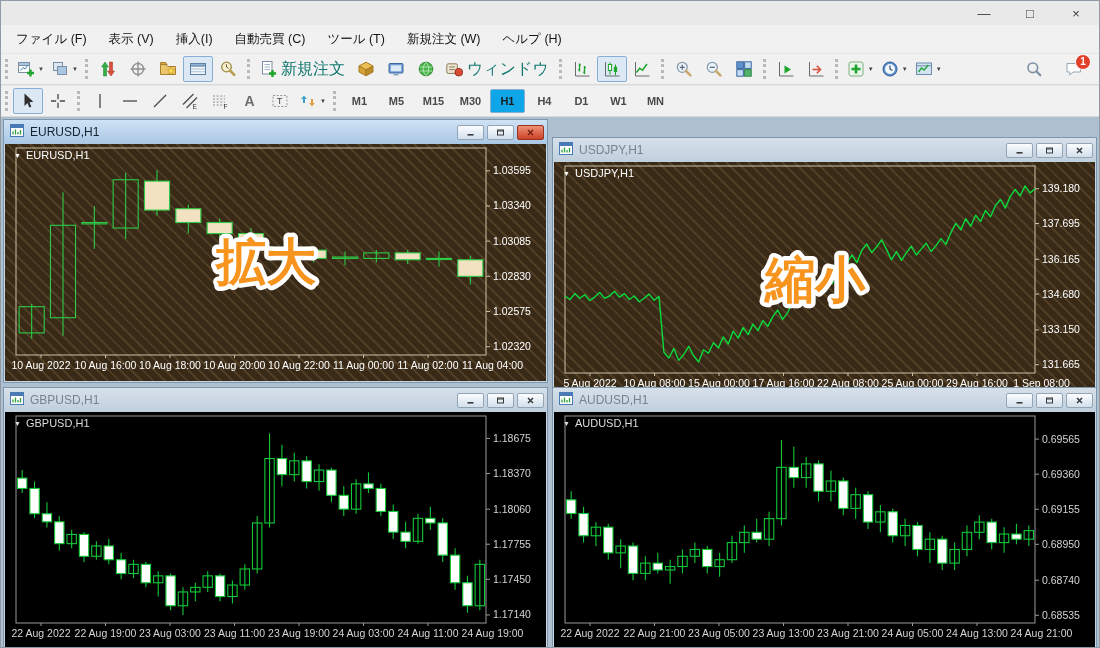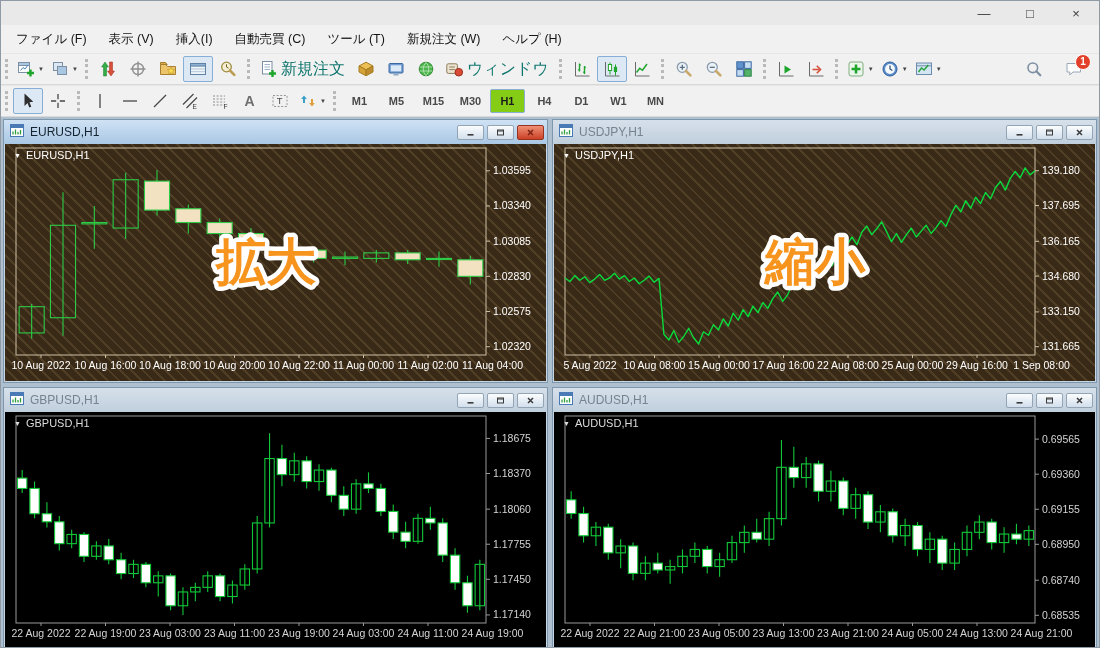--- a/index.html
+++ b/index.html
@@ -16,21 +16,21 @@
   .tb-grip{width:0;height:20px;border-left:3px dotted #b9b9b9;margin:0 5px 0 4px;}
   .tb-btn{height:24px;min-width:24px;display:flex;align-items:center;justify-content:center;border:1px solid transparent;border-radius:2px;padding:0 2px;}
   .tb-btn.active{background:#dce9f5;border-color:#86aed6;}
   .tb-btn .lbl{font-size:16px;color:#0f766e;margin:0 3px;white-space:nowrap;}
   .dd{font-size:6px;color:#444;margin-left:2px;}
   .ticon{display:block;}
   .tb-right{margin-left:auto;display:flex;align-items:center;gap:10px;}
   .badge-wrap{position:relative;display:flex;}
   .badge{position:absolute;right:-7px;top:-5px;min-width:14px;height:14px;border-radius:8px;background:#e3402c;border:1px solid #fff;color:#fff;font-size:10px;line-height:14px;text-align:center;font-weight:bold;}
   .tf-btn{height:22px;min-width:27px;display:flex;align-items:center;justify-content:center;font-size:11px;font-weight:bold;color:#4a4a4a;border:1px solid transparent;border-radius:2px;margin:0 1px;padding:0 3px;}
-  .tf-btn.active{background:#84cc16;border-color:#8aaed0;color:#1c1c1c;}
+  .tf-btn.active{background:#0ea5e9;border-color:#8aaed0;color:#1c1c1c;}
   
   .mdi{flex:1;position:relative;background:#aebfcf;overflow:hidden;}
   .cw{position:absolute;width:545px;height:264px;box-sizing:border-box;border:1px solid #7e97ad;background:#c7d6e5;}
   .cw-tb{height:24px;display:flex;align-items:center;padding:0 3px 0 6px;background:linear-gradient(#d6e0ea,#c0cfdd);}
   .cw.active .cw-tb{background:linear-gradient(#cfe2f4,#a9c7e4);}
   .cw-title{font-size:12px;color:#76838f;margin-left:6px;flex:1;white-space:nowrap;}
   .cw.active .cw-title{color:#142330;}
   .cw-btns{display:flex;align-items:center;}
   .cw-btn{width:27px;height:15px;margin-left:3px;box-sizing:border-box;border:1px solid #93a5b5;border-radius:2px;background:linear-gradient(#fbfdfe,#d2dfec);display:flex;align-items:center;justify-content:center;}
   .cw-btn.hot{background:linear-gradient(#ee9076,#cb4226);border-color:#9a321e;}
@@ -414,21 +414,21 @@
             <rect x="452.79999999999995" y="115.77999999999902" width="25.066666666666666" height="16.560000000001097" fill="#F2E2C2" stroke="#2DCB46" stroke-width="1.1"></rect>
             <text x="261" y="118" font-size="50" font-weight="bold" text-anchor="middle" dominant-baseline="central" fill="#F7941E" stroke="#FFFFFF" stroke-width="9" paint-order="stroke" stroke-linejoin="round" stroke-linecap="round">拡大</text>
           </svg>
         <div class="symbol-label">
             <span class="tri">▼</span>
             <span>EURUSD,H1</span>
           </div>
       </div>
     </div>
 
-    <div class="cw" style="left:551px;top:2px;">
+    <div class="cw" style="left:551px;top:20px;">
       <div class="cw-tb">
         <span class="cw-icon"><svg width="14" height="13" viewBox="0 0 14 13">
               <rect x="0.5" y="0.5" width="13" height="12" fill="#fff" stroke="#4a7ab5"></rect>
               <rect x="1" y="1" width="12" height="3" fill="#4a7ab5"></rect>
               <path d="M3 10.5v-3M5.5 10.5v-5M8 10.5v-2.5M10.5 10.5v-4.5" stroke="#2f9e3f" stroke-width="1.3" fill="none"></path>
             </svg></span>
         <span class="cw-title">USDJPY,H1</span>
         <span class="cw-btns">
           <span class="cw-btn">
               <svg width="9" height="9" viewBox="0 0 9 9">

